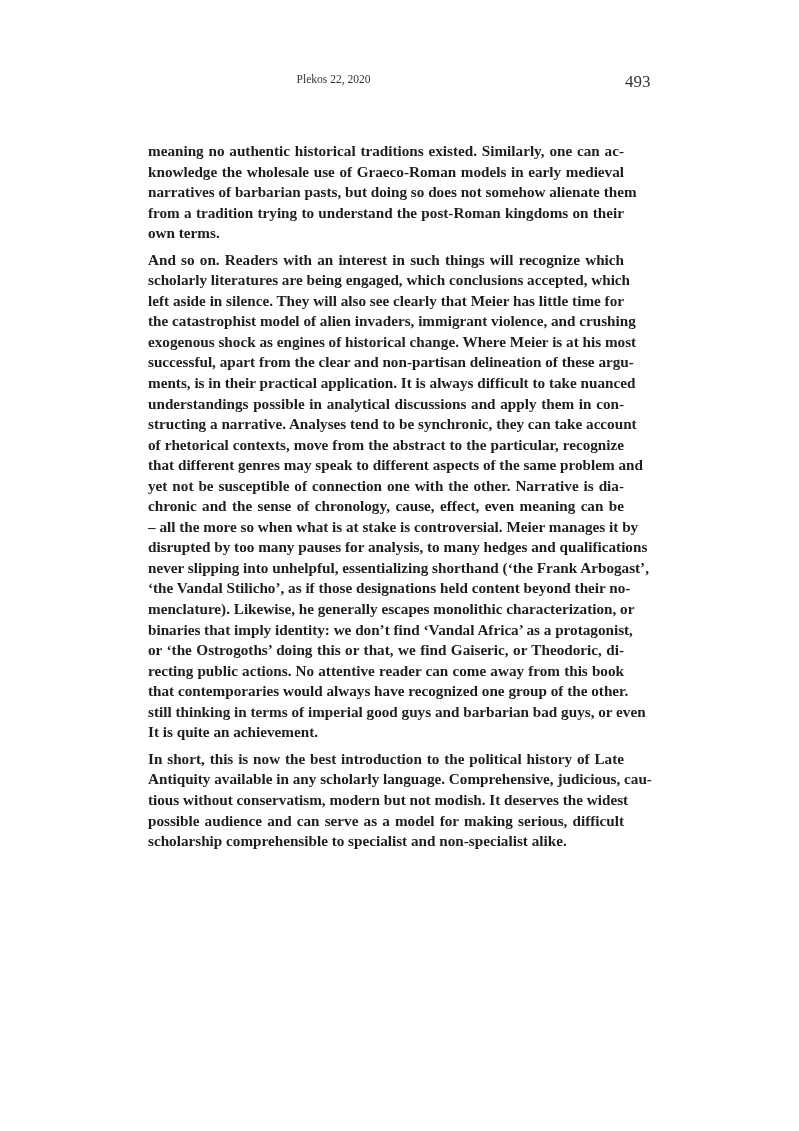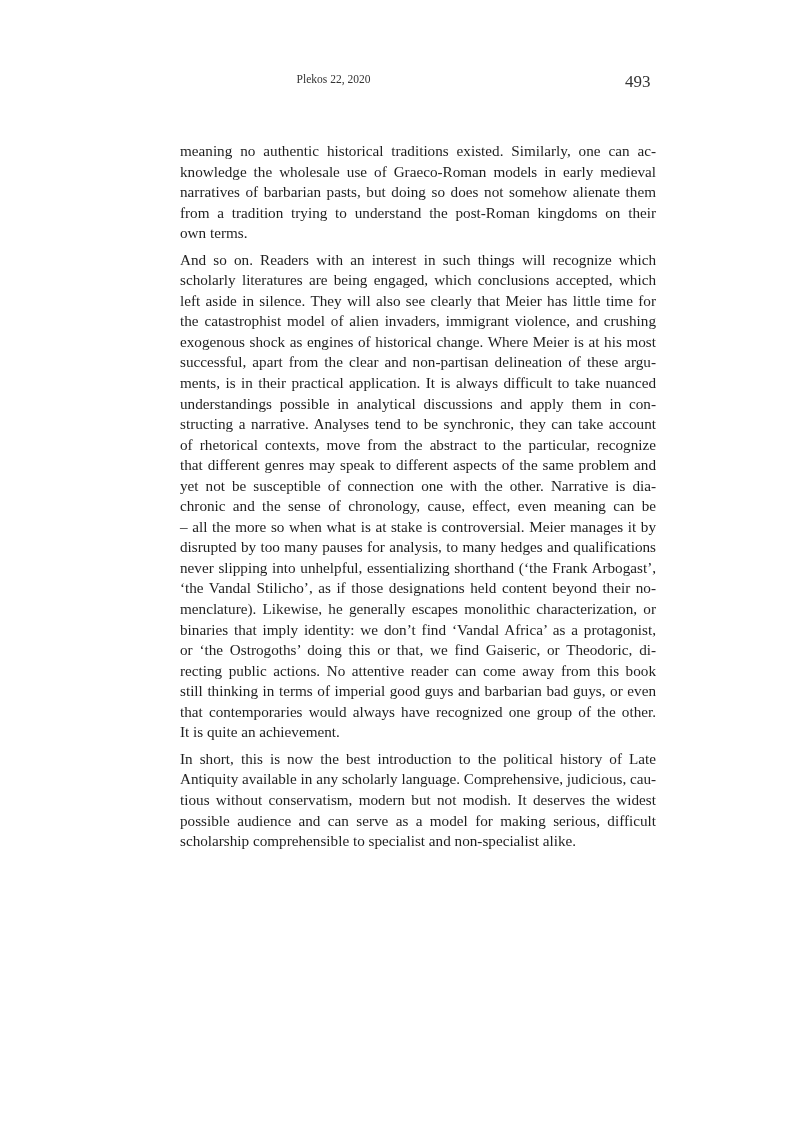--- a/index.html
+++ b/index.html
@@ -33,23 +33,24 @@
     }
     .running-head .page-number {
       position: absolute;
       left: 625px;
       top: -1px;
       font-size: 17px;
       color: #333;
     }
     .body-text {
       position: absolute;
-      left: 180px;
+      left: 148px;
       top: 141px;
       width: 476px;
+      font-weight: bold;
     }
     .para {
       margin: 0 0 6px 0;
     }
     .line {
       display: block;
       font-size: 15.2px;
       line-height: 20.55px;
       height: 20.55px;
       white-space: nowrap;
@@ -93,22 +94,22 @@
     <span class="line">yet not be susceptible of connection one with the other. Narrative is dia-</span>
     <span class="line">chronic and the sense of chronology, cause, effect, even meaning can be</span>
     <span class="line">– all the more so when what is at stake is controversial. Meier manages it by</span>
     <span class="line">disrupted by too many pauses for analysis, to many hedges and qualifications</span>
     <span class="line">never slipping into unhelpful, essentializing shorthand (‘the Frank Arbogast’,</span>
     <span class="line">‘the Vandal Stilicho’, as if those designations held content beyond their no-</span>
     <span class="line">menclature). Likewise, he generally escapes monolithic characterization, or</span>
     <span class="line">binaries that imply identity: we don’t find ‘Vandal Africa’ as a protagonist,</span>
     <span class="line">or ‘the Ostrogoths’ doing this or that, we find Gaiseric, or Theodoric, di-</span>
     <span class="line">recting public actions. No attentive reader can come away from this book</span>
+    <span class="line">that contemporaries would always have recognized one group of the other.</span>
     <span class="line">still thinking in terms of imperial good guys and barbarian bad guys, or even</span>
-    <span class="line">that contemporaries would always have recognized one group of the other.</span>
     <span class="line last">It is quite an achievement.</span>
   </p>
   <p class="para">
     <span class="line">In short, this is now the best introduction to the political history of Late</span>
     <span class="line">Antiquity available in any scholarly language. Comprehensive, judicious, cau-</span>
     <span class="line">tious without conservatism, modern but not modish. It deserves the widest</span>
     <span class="line">possible audience and can serve as a model for making serious, difficult</span>
     <span class="line last">scholarship comprehensible to specialist and non-specialist alike.</span>
   </p>
 </div>

